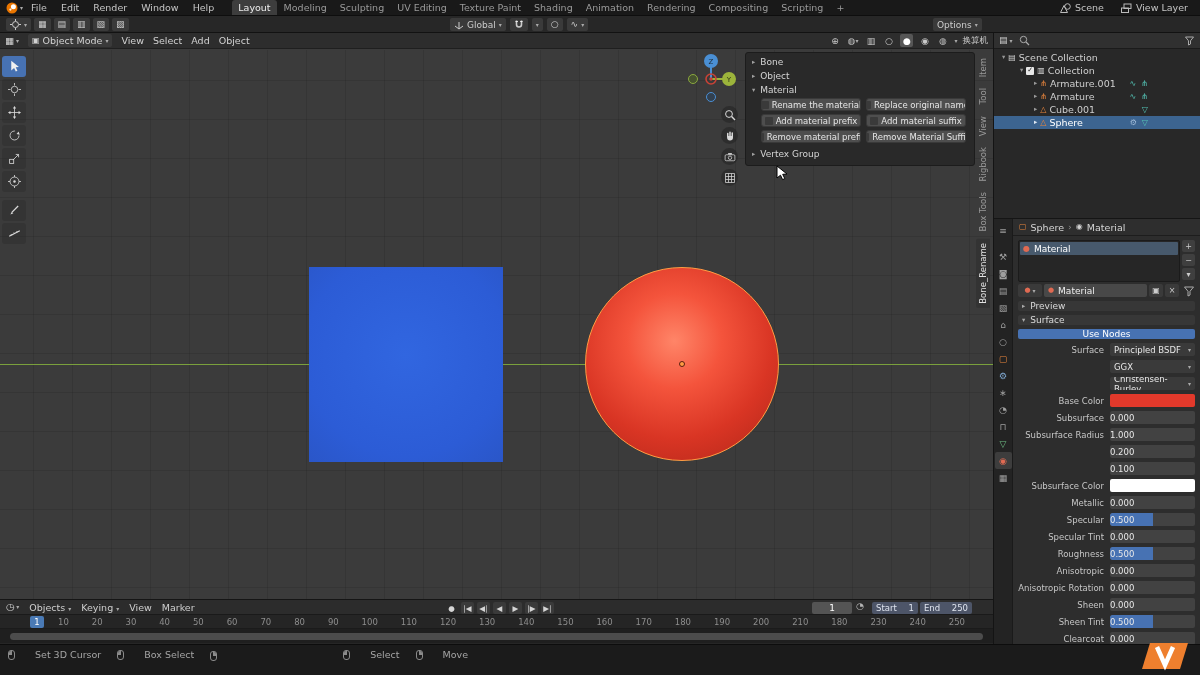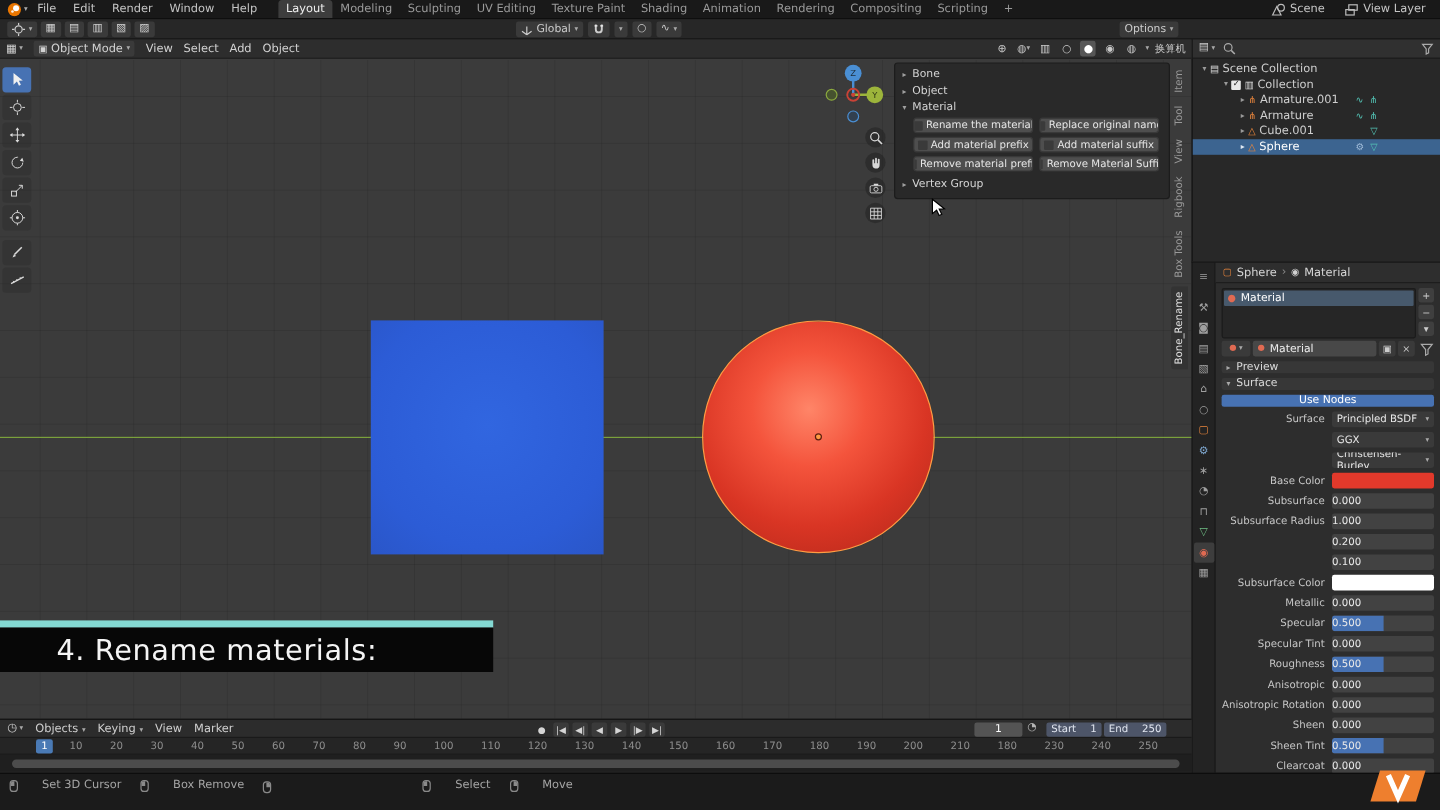--- a/index.html
+++ b/index.html
@@ -13,21 +13,21 @@
   .menu-item{padding:0 6px}
   .ws-tabs{display:flex;margin-left:10px;gap:1px;align-items:center}
   .ws-tab{padding:2px 6px;color:#9a9a9a;border-radius:3px 3px 0 0;font-size:9.5px}
   .ws-tab.active{background:#3d3d3d;color:#eee}
   .topbar-right{margin-left:auto;display:flex;gap:16px;align-items:center;padding-right:6px}
   .tb-group{display:flex;align-items:center;gap:4px}
 
   
   #row2{position:absolute;left:0;top:16px;width:1200px;height:17px;background:#272727;border-bottom:1px solid #121212}
   .r2-left{position:absolute;left:6px;top:2px;display:flex;gap:3px;align-items:center}
-  .r2-center{position:absolute;left:430px;top:2px;display:flex;gap:4px;align-items:center}
+  .r2-center{position:absolute;left:450px;top:2px;display:flex;gap:4px;align-items:center}
   .r2-right{position:absolute;left:933px;top:2px;display:flex;gap:2px;align-items:center}
   .tbtn{height:13px;background:#3a3a3a;border-radius:2px;padding:0 4px;display:flex;align-items:center;gap:3px;font-size:9px;color:#ccc}
   .caret{font-size:6px;color:#aaa}
 
   
   #viewport{position:absolute;left:0;top:33px;width:993px;height:566px;background:#3b3b3b;overflow:hidden}
   #vheader{position:relative;z-index:8;height:16px;background:#2d2d2d;border-bottom:1px solid #1f1f1f;display:flex;align-items:center;padding:0 5px;gap:9px;font-size:9.5px;color:#d2d2d2}
   .vh-right{margin-left:auto;display:flex;align-items:center;gap:5px}
   .shade{width:13px;height:13px;border-radius:2px;display:flex;align-items:center;justify-content:center;font-size:9px;color:#c9c9c9}
   .shade.active{background:#565656;color:#fff}
@@ -420,26 +420,20 @@
 
       <div id="ntabs">
         <span class="ntab">Item</span>
         <span class="ntab">Tool</span>
         <span class="ntab">View</span>
         <span class="ntab">Rigbook</span>
         <span class="ntab">Box Tools</span>
         <span class="ntab active">Bone_Rename</span>
       </div>
 
-      <div id="caption">
-        <div class="cap-bar"></div>
-        <div class="cap-body">
-            <span>4. Rename materials:</span>
-          </div>
-      </div>
 
       <div id="mouse-cursor">
         <svg width="14" height="17" viewBox="0 0 14 17">
             <path d="M1 1 L1 13 L4.5 10.2 L6.6 14.6 L8.8 13.6 L6.7 9.3 L11 9 Z" fill="#fff" stroke="#000"></path>
           </svg>
       </div>
     </div>
   </div>
 
   <div id="outliner">
@@ -748,21 +742,21 @@
       </div>
   </div>
 
   <div id="status">
     <span class="sgroup">
       <span class="mouse l"></span>
       <span>Set 3D Cursor</span>
     </span>
     <span class="sgroup">
       <span class="mouse l"></span>
-      <span>Box Remove</span>
+      <span>Box Select</span>
     </span>
     <span class="mouse r" style="margin-top:2px"></span>
     <span class="sgroup push">
       <span class="mouse l"></span>
       <span>Select</span>
     </span>
     <span class="sgroup">
       <span class="mouse r"></span>
       <span>Move</span>
     </span>

